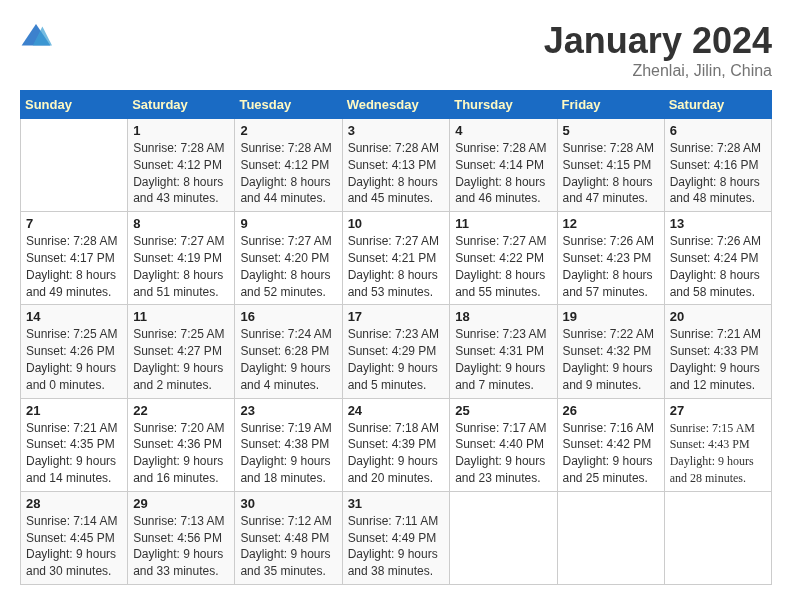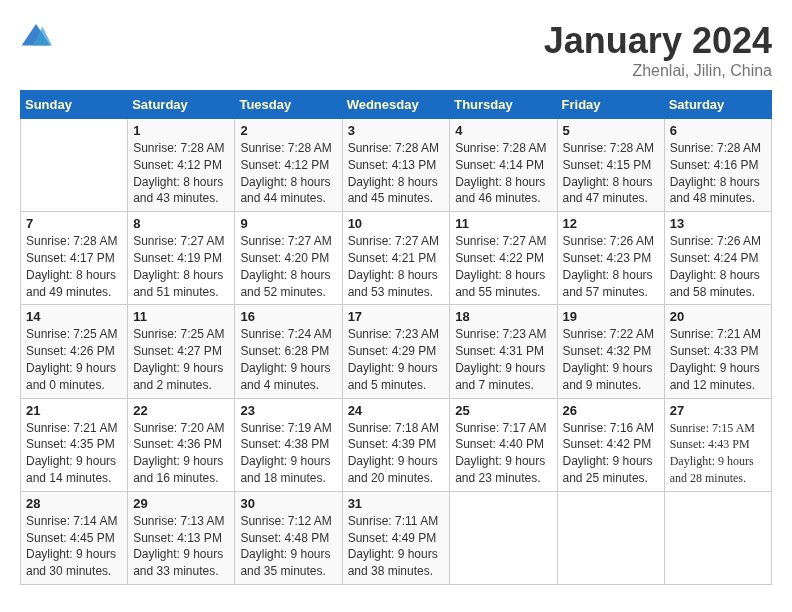--- a/index.html
+++ b/index.html
@@ -309,21 +309,21 @@
         <td>
           <span class="day-num">28</span>
           <div class="day-info" style="white-space: pre-line;">Sunrise: 7:14 AM
 Sunset: 4:45 PM
 Daylight: 9 hours
 and 30 minutes.</div>
         </td>
         <td>
           <span class="day-num">29</span>
           <div class="day-info" style="white-space: pre-line;">Sunrise: 7:13 AM
-Sunset: 4:13 PM
+Sunset: 4:56 PM
 Daylight: 9 hours
 and 33 minutes.</div>
         </td>
         <td>
           <span class="day-num">30</span>
           <div class="day-info" style="white-space: pre-line;">Sunrise: 7:12 AM
 Sunset: 4:48 PM
 Daylight: 9 hours
 and 35 minutes.</div>
         </td>

